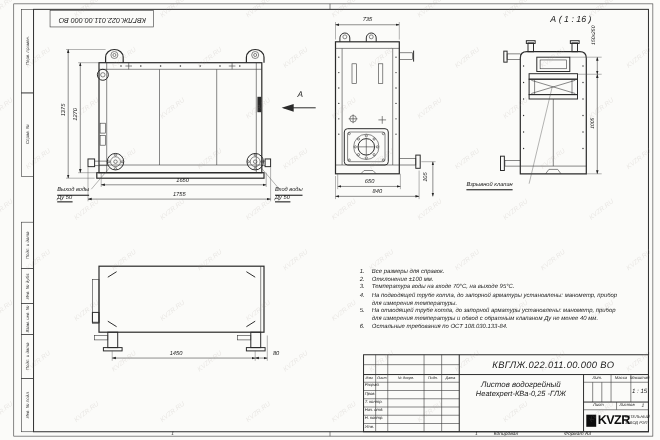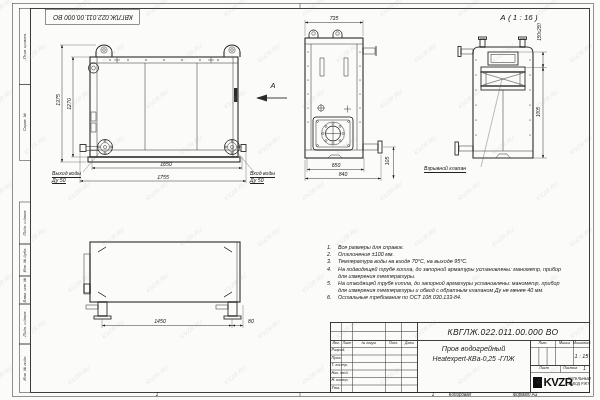--- a/index.html
+++ b/index.html
@@ -351,21 +351,21 @@
         <span class="n">5.</span>
         <span class="x">На отводящей трубе котла, до запорной арматуры установлены: манометр, прибор для измерения температуры и обвод с обратным клапаном Ду не менее 40 мм.</span>
       </div>
   <div class="note">
         <span class="n">6.</span>
         <span class="x">Остальные требования по ОСТ 108.030.133-84.</span>
       </div>
 </div>
 
 <div class="t ctr" style="left:503px;top:331.5px;font-size:8.5px;letter-spacing:.3px;">КВГЛЖ.022.011.00.000 ВО</div>
-<div class="t ctr" style="left:473.5px;top:349px;font-size:7.2px;">Пров водогрейный</div>
+<div class="t ctr" style="left:473.5px;top:349px;font-size:7.2px;">Листов водогрейный</div>
 <div class="t ctr" style="left:473.5px;top:358.5px;font-size:6.8px;">Heatexpert-КВа-0,25 -ГЛЖ</div>
 
 <div class="t tb ctr" style="left:336px;top:344px;font-size:3.4px;">Изм.</div>
 <div class="t tb ctr" style="left:347px;top:344px;font-size:3.4px;">Лист</div>
 <div class="t tb ctr" style="left:369px;top:344px;font-size:3.4px;">№ докум.</div>
 <div class="t tb ctr" style="left:393.5px;top:344px;font-size:3.4px;">Подп.</div>
 <div class="t tb ctr" style="left:409.5px;top:344px;font-size:3.4px;">Дата</div>
 
 <div class="t tb" style="left:331.5px;top:349px;">Разраб.</div>
 <div class="t tb" style="left:331.5px;top:356.5px;">Пров.</div>

